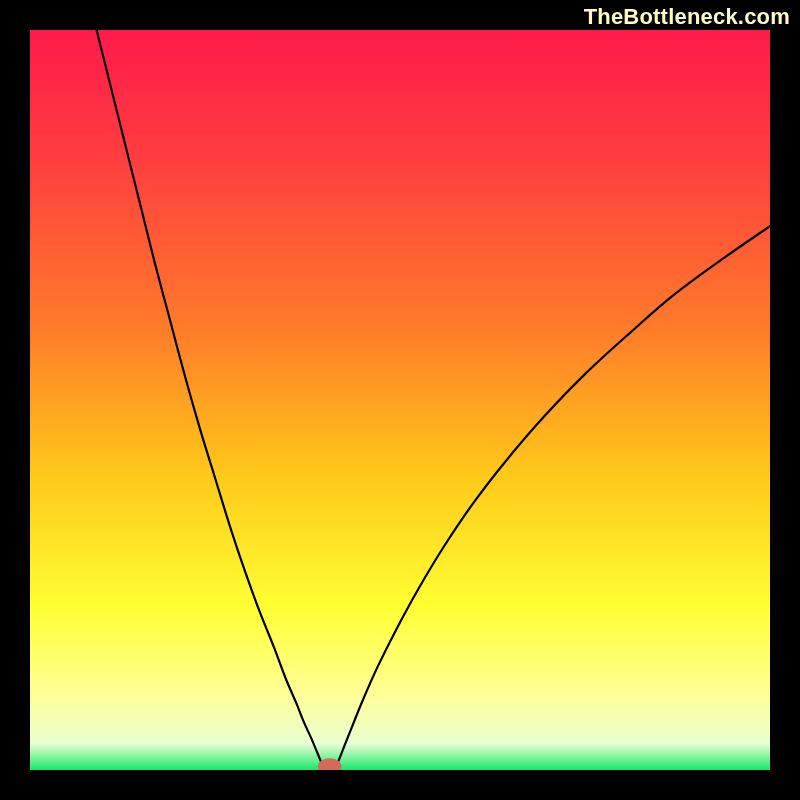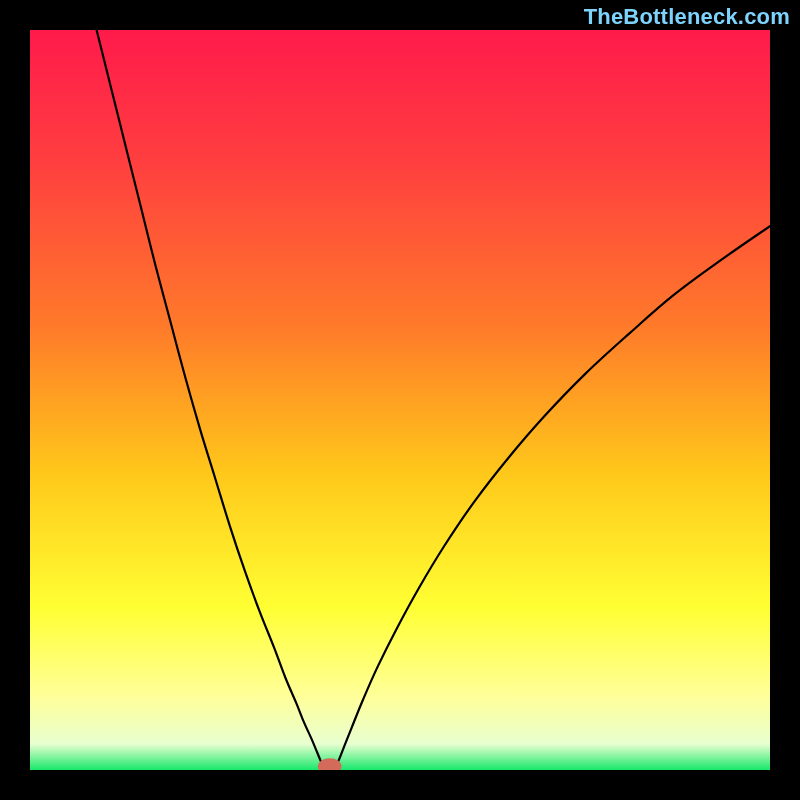--- a/index.html
+++ b/index.html
@@ -25,21 +25,21 @@
     width: 740px;
     height: 740px;
   }
   .watermark {
     position: absolute;
     top: 4px;
     right: 10px;
     font-family: Arial, Helvetica, sans-serif;
     font-size: 22px;
     font-weight: 600;
-    color: #7dd3fc;
+    color: #fef9c3;
     letter-spacing: 0.2px;
     user-select: none;
   }
   svg {
     display: block;
   }
 </style>
 </head>
 <body>
 

